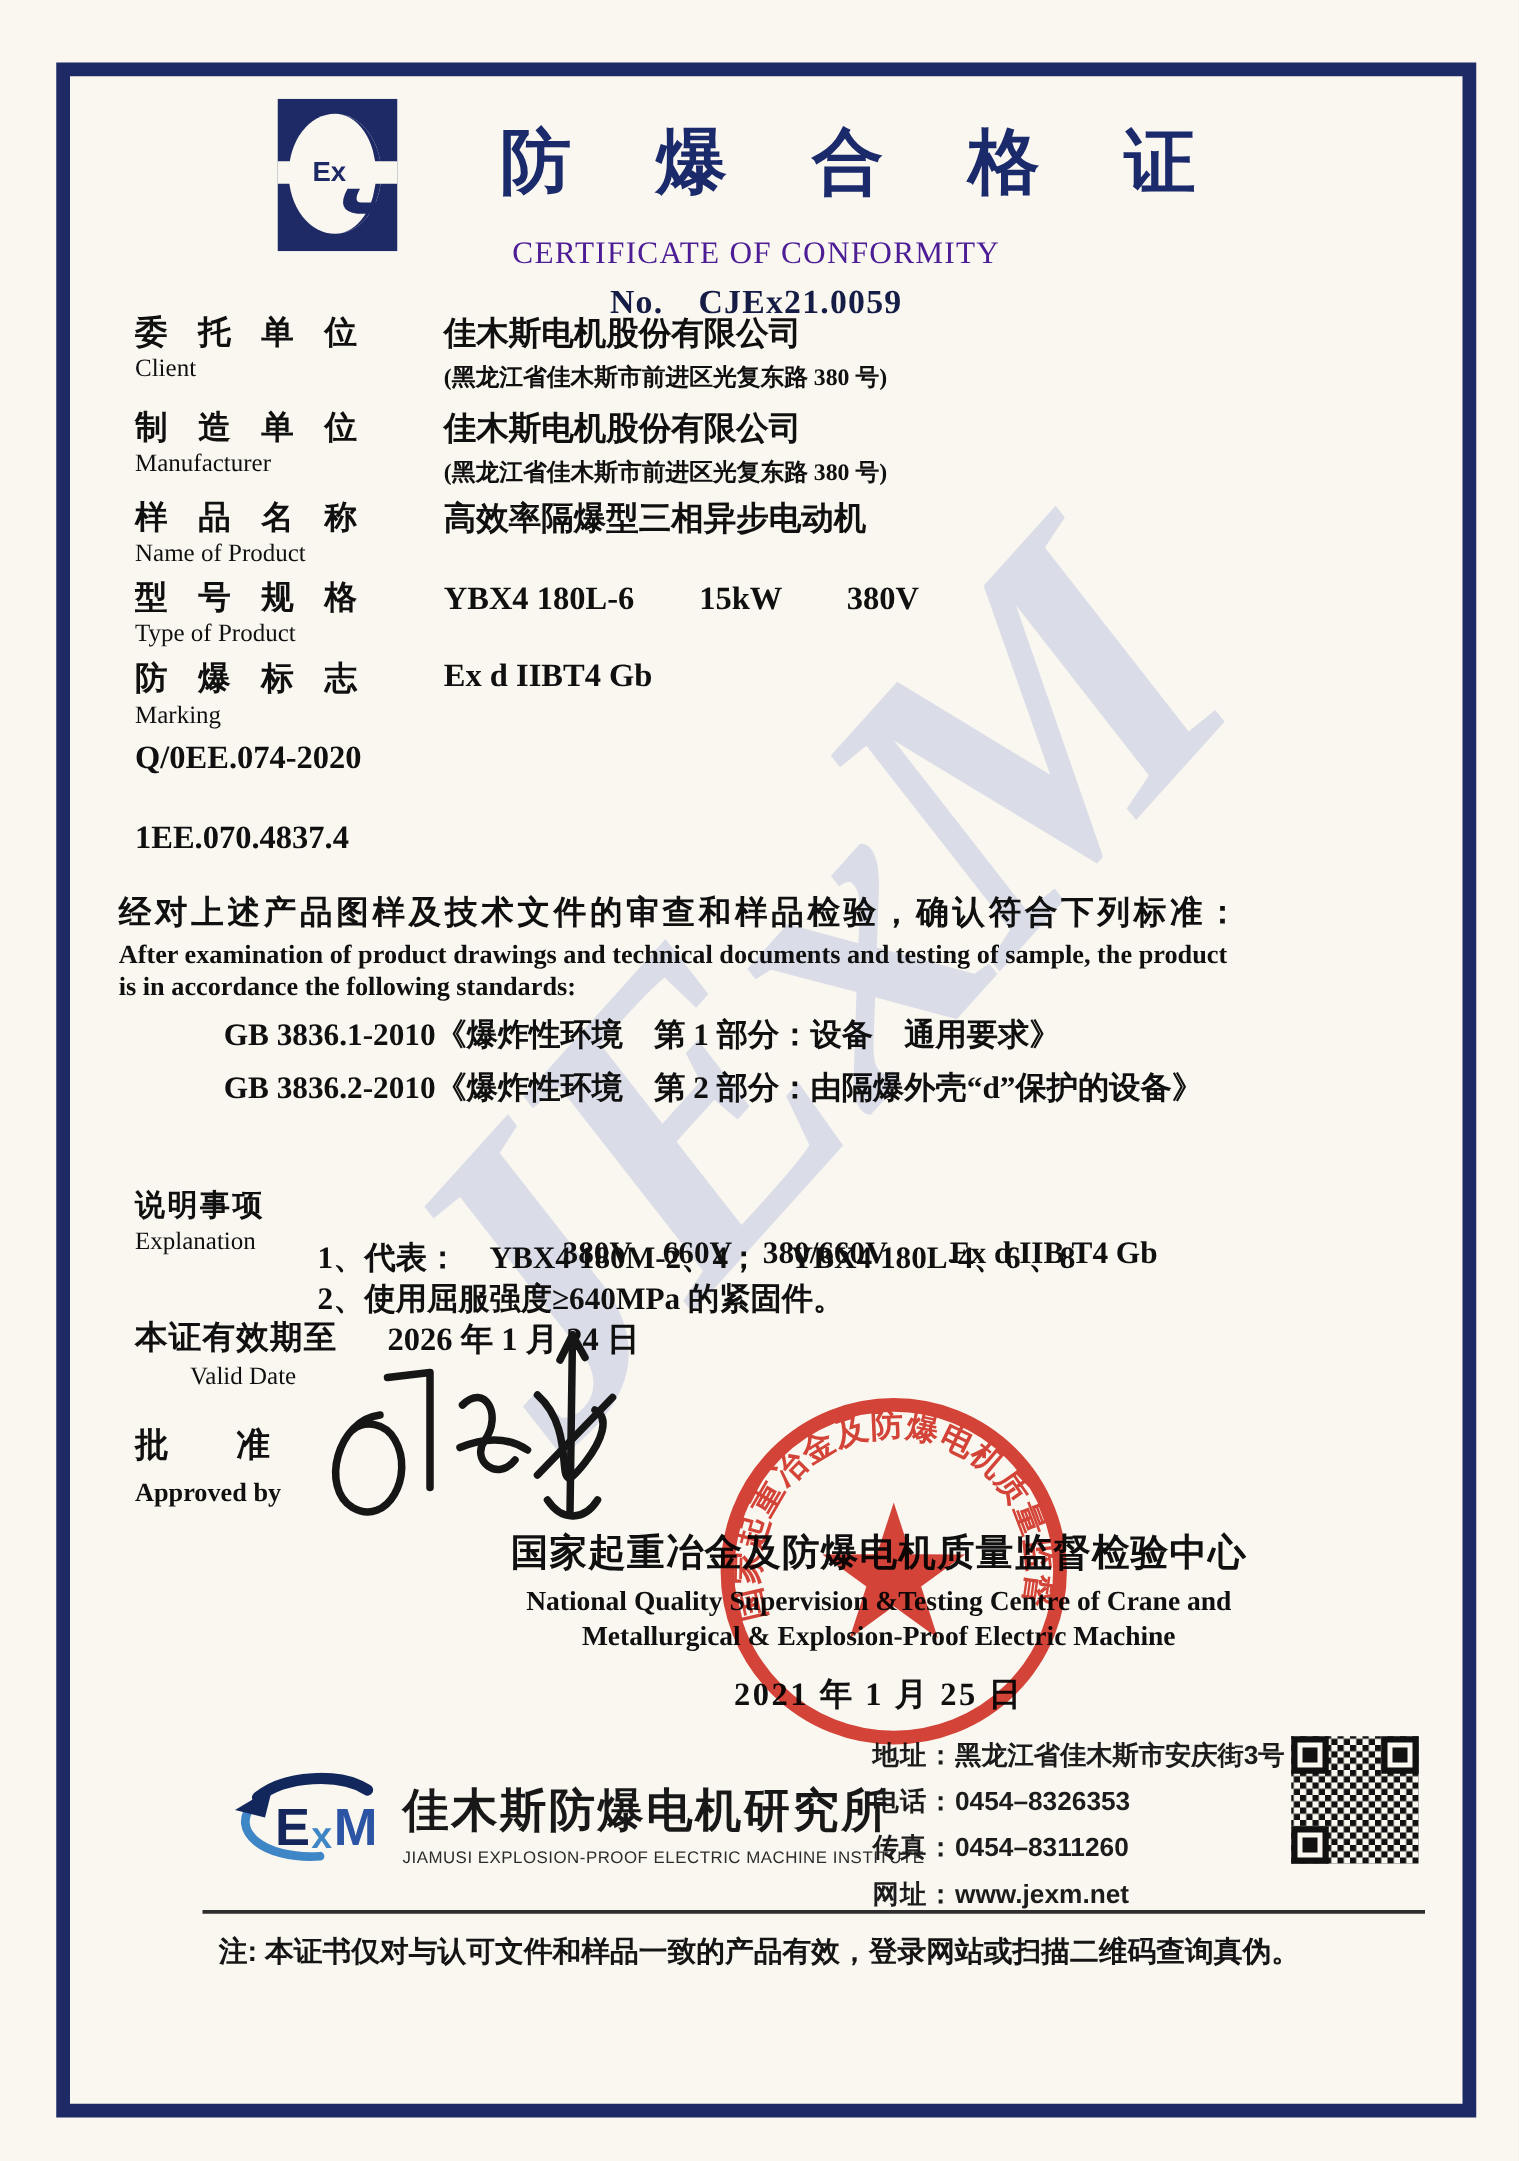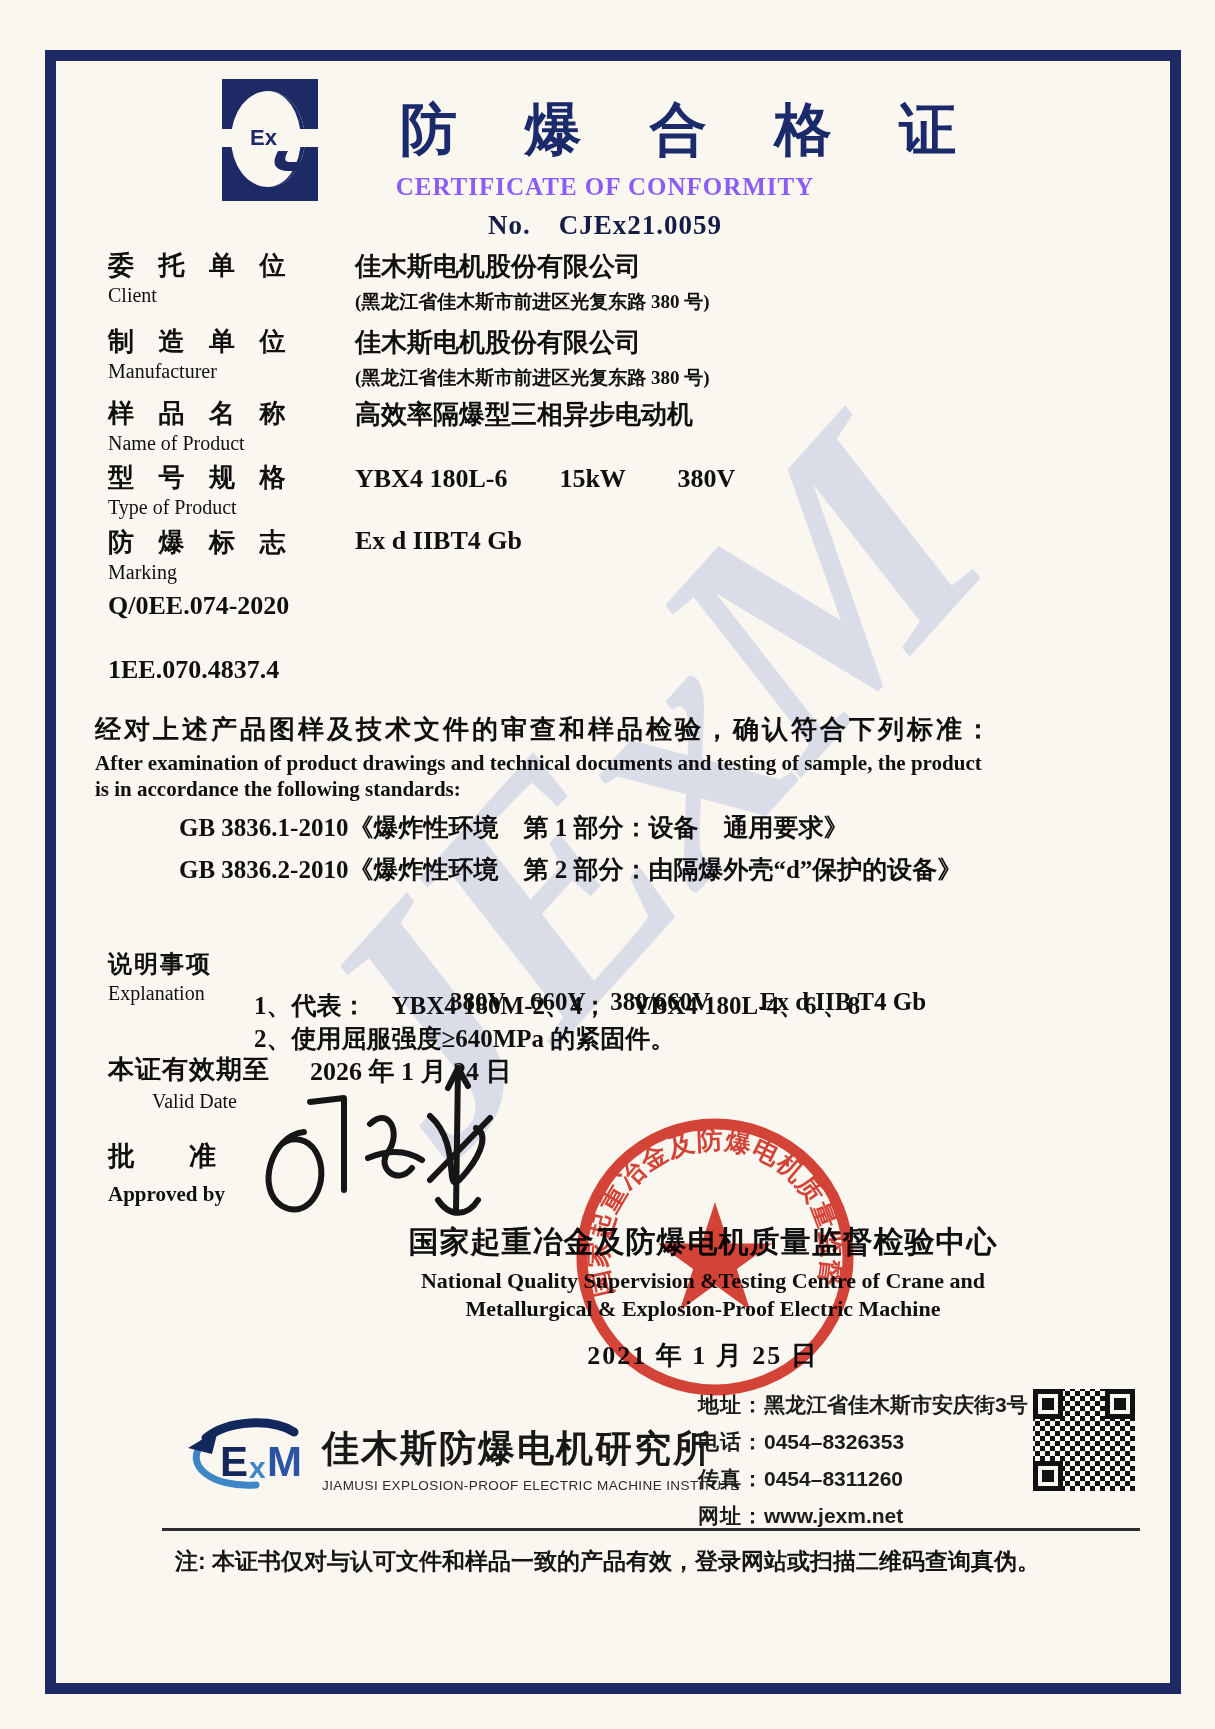--- a/index.html
+++ b/index.html
@@ -28,22 +28,22 @@
     color:rgba(176,186,222,0.42);user-select:none;white-space:nowrap;
   }
   
   .logo-ex{position:absolute;left:222px;top:79px;z-index:1;}
   .hdr{position:absolute;left:390px;top:92px;width:430px;text-align:center;z-index:1;}
   .hdr-title{
     font-family:var(--sans);font-weight:bold;font-size:57px;color:#1b2a6b;
     letter-spacing:26px;white-space:nowrap;margin-left:10px;
   }
   .hdr-sub{
-    font-family:var(--serif);font-weight:bold;font-size:25px;color:#8b5cf6;
-    letter-spacing:1px;margin-top:4px;white-space:nowrap;
+    font-family:var(--serif);font-weight:normal;font-size:25px;color:#4c1d95;
+    letter-spacing:1px;margin-top:20px;white-space:nowrap;
   }
   .hdr-no{
     font-family:var(--serif);font-weight:bold;font-size:27px;color:#151c45;
     margin-top:6px;letter-spacing:1px;
   }
   
   .fields{position:absolute;left:108px;top:246px;width:1010px;z-index:1;}
   .frow{display:flex;align-items:flex-start;margin-bottom:0;}
   .frow{position:absolute;left:0;gap:19px;}
   .flabel{width:228px;flex:0 0 228px;}

